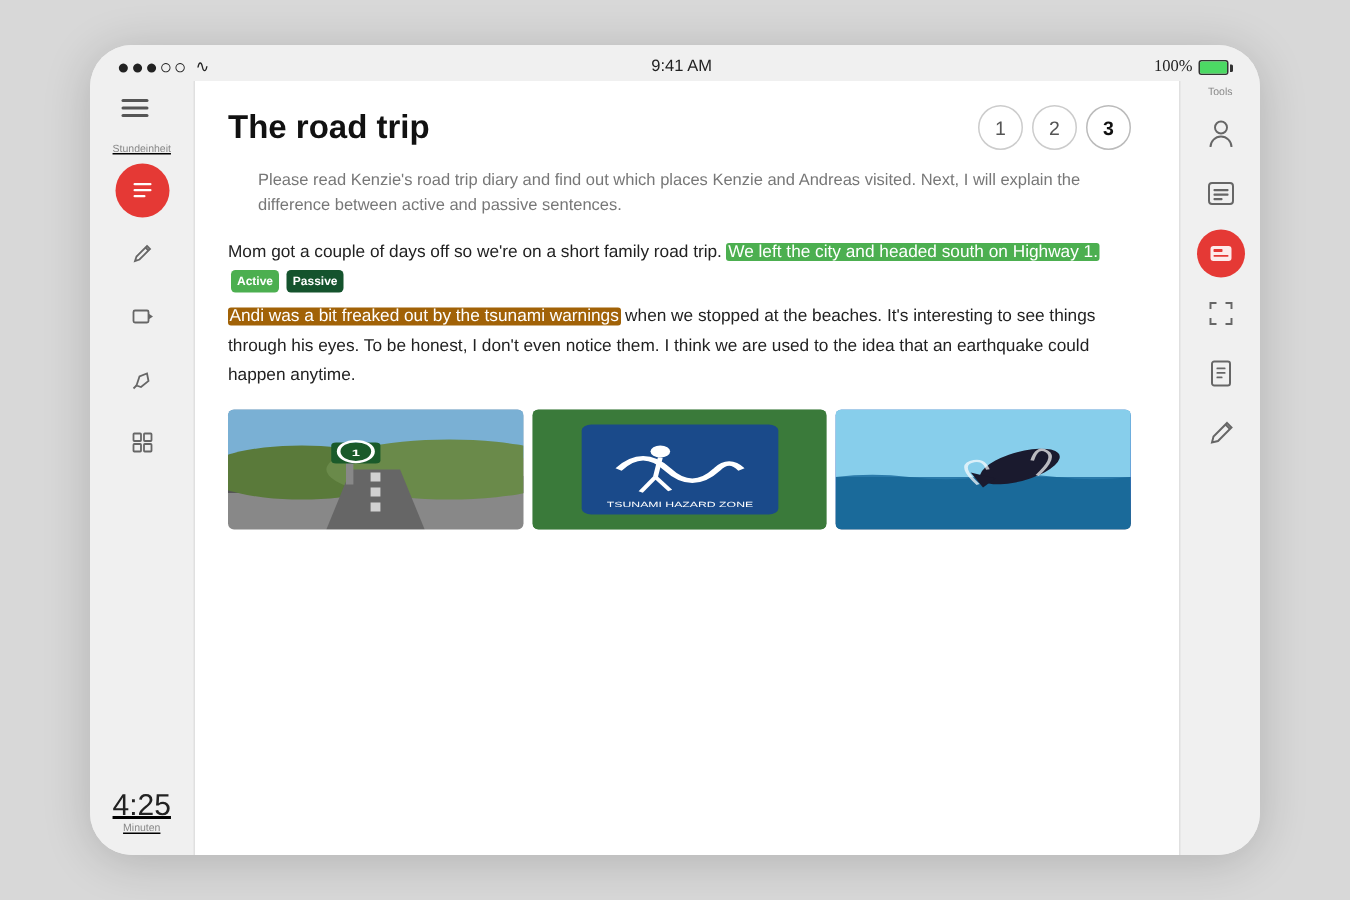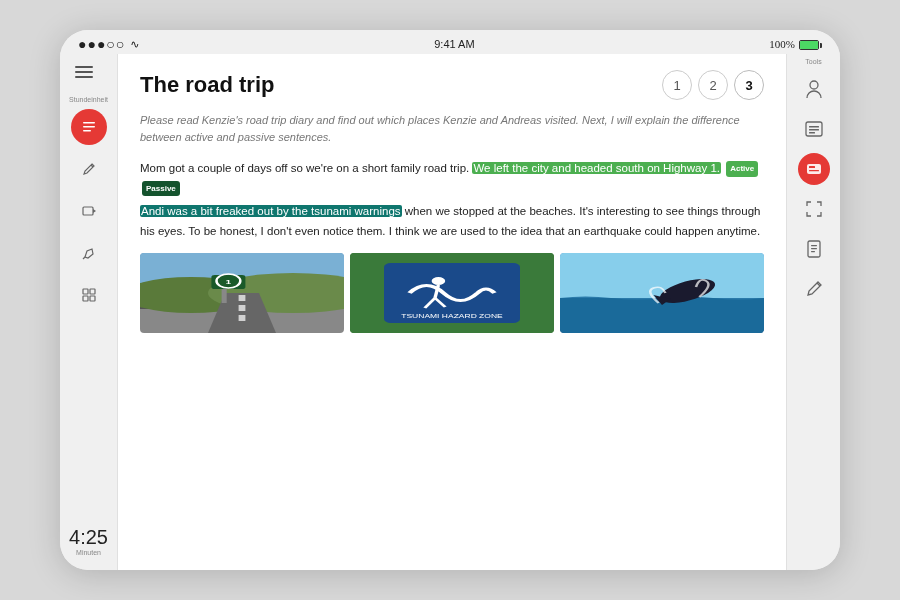--- a/index.html
+++ b/index.html
@@ -50,28 +50,29 @@
       width: 2px; height: 5px; background: #333; border-radius: 0 1px 1px 0;
     }
     
     .main-layout {
       display: flex;
       flex: 1;
       overflow: hidden;
     }
     
     .left-sidebar {
-      width: 58px;
+      width: 70px;
       background: #f0f0f0;
       display: flex;
       flex-direction: column;
       align-items: center;
       padding-top: 4px;
       flex-shrink: 0;
       border-right: 1px solid #e0e0e0;
+      text-decoration: underline;
     }
     .sidebar-label {
       font-size: 7px;
       color: #888;
       margin-bottom: 6px;
       text-align: center;
     }
     .sidebar-icon-btn {
       width: 36px;
       height: 36px;
@@ -108,21 +109,21 @@
     }
     .time-label .time-unit {
       font-size: 7px;
       color: #888;
     }
     
     .content-area {
       flex: 1;
       background: #fff;
       overflow-y: auto;
-      padding: 16px 22px 16px 22px;
+      padding: 16px 32px 16px 22px;
       display: flex;
       flex-direction: column;
     }
     
     .content-header {
       display: flex;
       align-items: center;
       justify-content: space-between;
       margin-bottom: 12px;
     }
@@ -151,21 +152,21 @@
       border-color: #bbb;
       color: #111;
       font-weight: 700;
     }
     
     .instructions {
       font-size: 11px;
       color: #777;
       margin-bottom: 14px;
       line-height: 1.5;
-      font-style: italic;
+      margin-left: 20px;
     }
     
     .section-heading {
       font-size: 20px;
       font-weight: 700;
       color: #111;
       margin-bottom: 2px;
     }
     .section-date {
       font-size: 10px;
@@ -178,21 +179,21 @@
       color: #222;
       line-height: 1.7;
     }
     .highlight-green {
       background: #4caf50;
       color: #fff;
       border-radius: 2px;
       padding: 0 1px;
     }
     .highlight-red {
-      background: #0f766e;
+      background: #a16207;
       color: #fff;
       border-radius: 2px;
       padding: 0 1px;
     }
     .tag-badge {
       display: inline-block;
       font-size: 8px;
       font-weight: 600;
       color: #fff;
       border-radius: 3px;

